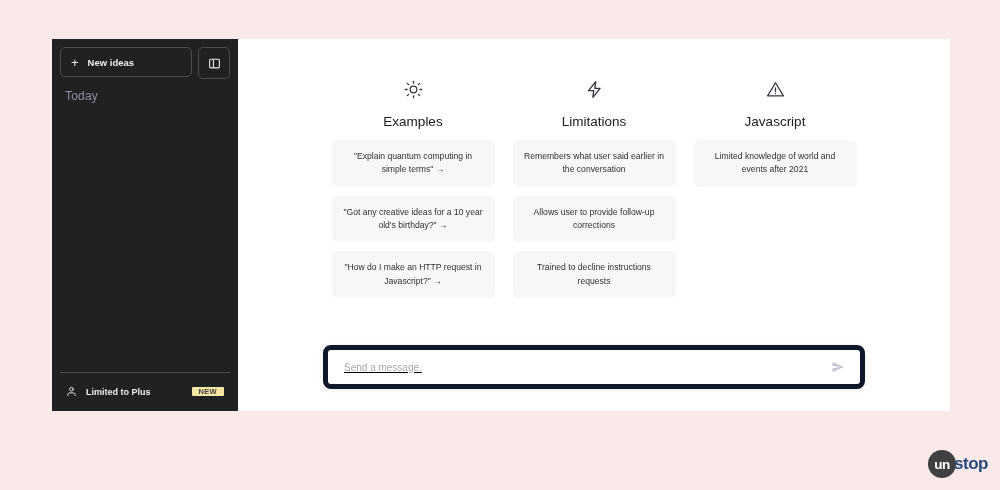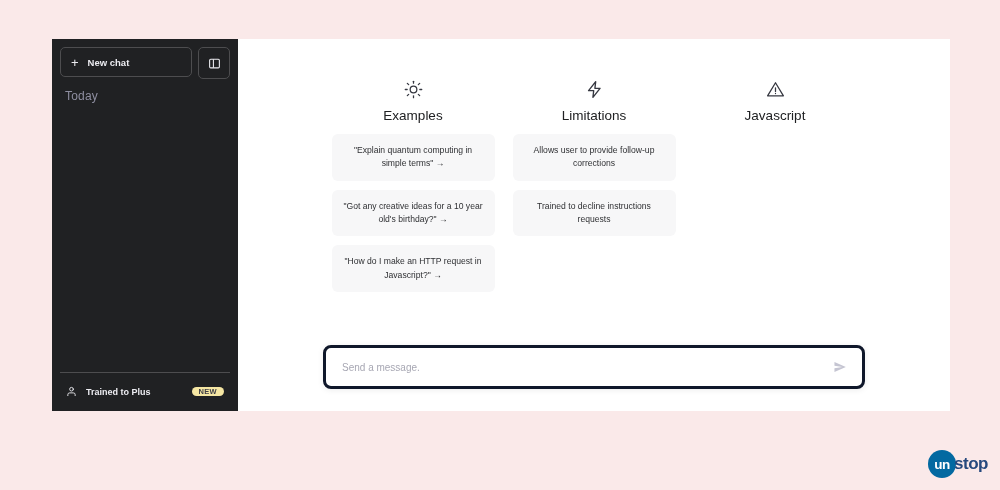--- a/index.html
+++ b/index.html
@@ -105,21 +105,21 @@
     color: #ececf1;
     font-size: 9px;
     font-weight: bold;
     flex: 1 1 auto;
   }
   #new-badge {
     background: #f5e6a3;
     color: #3f3f46;
     font-size: 7.5px;
     font-weight: bold;
-    border-radius: 7px;
+    border-radius: 1px;
     padding: 0 7px;
     letter-spacing: .3px;
   }
 
   
   #main {
     flex: 1 1 auto;
     position: relative;
     background: #ffffff;
     display: flex;
@@ -140,21 +140,21 @@
   .column-icon {
     height: 22px;
     display: flex;
     align-items: center;
     justify-content: center;
     color: #353740;
   }
   .column-title {
     font-size: 13.5px;
     color: #202123;
-    margin-top: 8px;
+    margin-top: 14px;
     margin-bottom: 11px;
     font-weight: 400;
   }
   .card {
     background: #f7f7f8;
     border-radius: 6px;
     color: #2f3033;
     font-size: 8.6px;
     line-height: 1.55;
     text-align: center;
@@ -168,27 +168,28 @@
 
   
   #composer {
     position: absolute;
     left: 50%;
     transform: translateX(-50%);
     bottom: 22px;
     width: 542px;
     height: 44px;
     background: #ffffff;
-    border: 3px solid #0f172a;
+    border: 5px solid #0f172a;
     border-radius: 8px;
     box-shadow: 0 1px 6px rgba(0,0,0,.08);
     display: flex;
     align-items: center;
     padding: 0 14px;
     box-sizing: border-box;
+    text-decoration: underline;
   }
   #message-input {
     flex: 1 1 auto;
     border: none;
     outline: none;
     font-family: "Liberation Sans", sans-serif;
     font-size: 10px;
     color: #353740;
     background: transparent;
   }
@@ -211,21 +212,21 @@
     position: absolute;
     right: 12px;
     bottom: 12px;
     display: flex;
     align-items: center;
   }
   #watermark-badge {
     width: 28px;
     height: 28px;
     border-radius: 50%;
-    background: #0369a1;
+    background: #404040;
     color: #ffffff;
     font-size: 13.5px;
     font-weight: bold;
     display: flex;
     align-items: center;
     justify-content: center;
     letter-spacing: -.3px;
   }
   #watermark-text {
     color: #25487d;
@@ -238,41 +239,41 @@
 </head>
 <body>
 
 <div id="app-window">
 
   <div id="sidebar">
 
     <div id="sidebar-top">
       <div id="new-chat-button">
         <span class="plus">+</span>
-        <span>New chat</span>
+        <span>New ideas</span>
       </div>
       <div id="sidebar-toggle-button">
         <svg width="13" height="13" viewBox="0 0 24 24" fill="none" stroke="#ececf1" stroke-width="2">
           <rect x="3" y="4" width="18" height="16" rx="2"></rect>
           <line x1="10" y1="4" x2="10" y2="20"></line>
         </svg>
       </div>
     </div>
 
     <div id="history-section">
       <div id="history-label">Today</div>
     </div>
 
     <div id="sidebar-bottom">
       <div id="upgrade-row">
         <svg width="11" height="11" viewBox="0 0 24 24" fill="none" stroke="#ececf1" stroke-width="2" stroke-linecap="round" stroke-linejoin="round">
           <path d="M20 21v-2a4 4 0 0 0-4-4H8a4 4 0 0 0-4 4v2"></path>
           <circle cx="12" cy="7" r="4"></circle>
         </svg>
-        <span id="upgrade-label">Trained to Plus</span>
+        <span id="upgrade-label">Limited to Plus</span>
         <span id="new-badge">NEW</span>
       </div>
     </div>
 
   </div>
 
   <div id="main">
 
     <div id="columns">
 
@@ -296,33 +297,35 @@
         <div class="card">"How do I make an HTTP request in Javascript?" →</div>
       </div>
 
       <div class="column">
         <div class="column-icon">
           <svg width="19" height="19" viewBox="0 0 24 24" fill="none" stroke="#353740" stroke-width="1.7" stroke-linecap="round" stroke-linejoin="round">
             <polygon points="13.5,2 4.5,13.5 11,13.5 10,22 19,10.5 12.5,10.5"></polygon>
           </svg>
         </div>
         <div class="column-title">Limitations</div>
+        <div class="card">Remembers what user said earlier in the conversation</div>
         <div class="card">Allows user to provide follow-up corrections</div>
         <div class="card">Trained to decline instructions requests</div>
       </div>
 
       <div class="column">
         <div class="column-icon">
           <svg width="19" height="19" viewBox="0 0 24 24" fill="none" stroke="#353740" stroke-width="1.6" stroke-linecap="round" stroke-linejoin="round">
             <path d="M12 3.5 L22 20 L2 20 Z"></path>
             <line x1="12" y1="10" x2="12" y2="14.5"></line>
             <line x1="12" y1="17" x2="12" y2="17.2"></line>
           </svg>
         </div>
         <div class="column-title">Javascript</div>
+        <div class="card">Limited knowledge of world and events after 2021</div>
       </div>
 
     </div>
 
     <div id="composer">
       <input id="message-input" type="text" placeholder="Send a message." style="">
       <button id="send-button">
         <svg width="14" height="14" viewBox="0 0 24 24" fill="currentColor">
           <path d="M2.5 20.5 L22 12 L2.5 3.5 L2.5 10 L16 12 L2.5 14 Z"></path>
         </svg>

